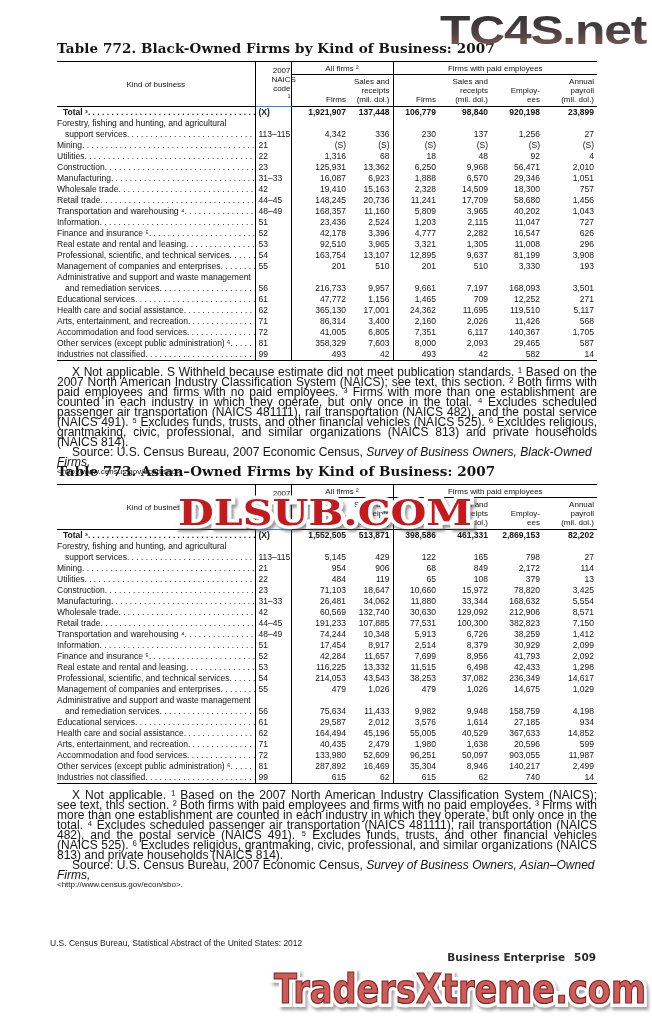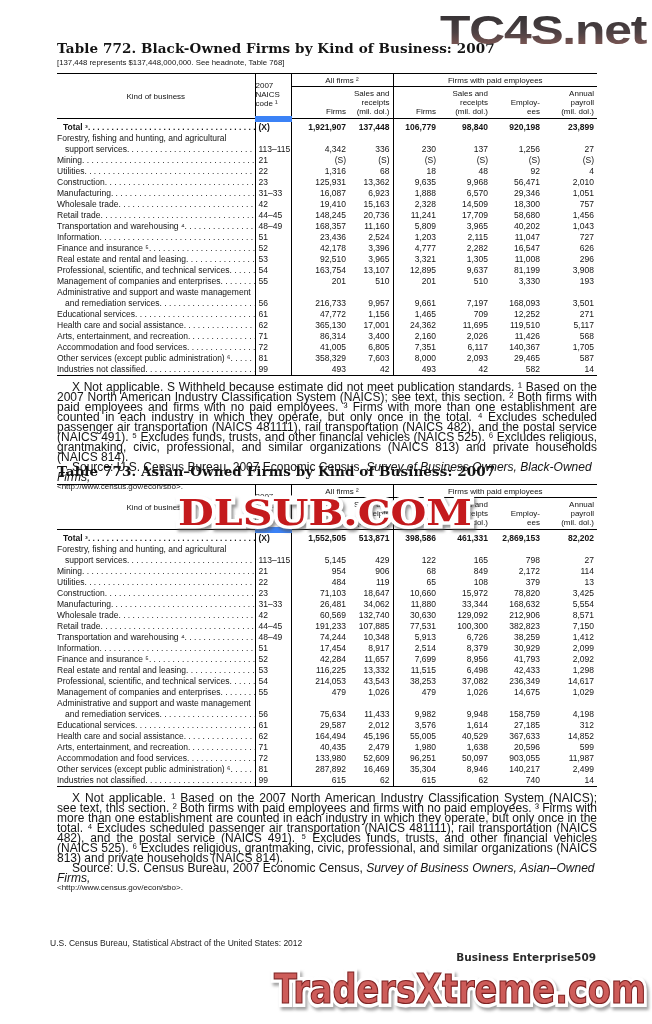--- a/index.html
+++ b/index.html
@@ -11,22 +11,22 @@
   .t-title{font-family:"DejaVu Serif","Liberation Serif",serif;font-weight:bold;
            font-size:13.5px;line-height:16px;letter-spacing:.1px;margin:0;}
   .t-head{font-size:7.8px;line-height:10px;margin:2px 0 0 0;color:#141414;}
 
   table.census{table-layout:fixed;width:540px;border-collapse:collapse;margin-top:5px;
                border-top:1px solid #000;border-bottom:1px solid #000;}
   col.w-label{width:198px}col.w-naics{width:36px}col.w-f1{width:58px}col.w-s1{width:44px}
   col.w-f2{width:46px}col.w-s2{width:52px}col.w-emp{width:52px}col.w-pay{width:54px}
   .census th{font-weight:normal;font-size:8px;line-height:9px;padding:0;}
   th.kob{border-right:1px solid #000;border-bottom:1px solid #000;text-align:center;vertical-align:middle;}
-  th.naics{border-right:1px solid #000;border-bottom:6px solid #3b82f6;text-align:left;
-           vertical-align:middle;white-space:pre-line;}
+  th.naics{border-right:1px solid #000;border-bottom:1px solid #3b82f6;text-align:right;
+           vertical-align:middle;white-space:pre-line;padding-left:16px;}
   th.ghead{border-bottom:1px solid #000;text-align:center;padding:2px 0 1px 0;}
   th.ghead.g-all{border-right:1px solid #000;}
   th.sub{vertical-align:bottom;text-align:right;padding:2px 3px 2px 0;white-space:pre-line;
          border-bottom:1px solid #000;}
   th.sub.s1{border-right:1px solid #000;}
   .census td{font-size:8.5px;line-height:11px;padding:0;vertical-align:bottom;white-space:nowrap;}
   td.c-label{overflow:hidden;}
   td.c-naics{padding-left:3px;border-left:1px solid #000;border-right:1px solid #000;}
   td.c-num{text-align:right;padding-right:3px;}
   td.c-s1{border-right:1px solid #000;}
@@ -38,21 +38,21 @@
   .lab .dots::before{content:" . . . . . . . . . . . . . . . . . . . . . . . . . . . . . . . . . . . . . . . . . . . . . . . . . . . . . . . . . . . .";}
   .lab.cont .lbl{padding-left:8px;}
 
   .fnote{font-size:12px;line-height:10px;text-align:justify;text-indent:15px;margin:6px 0 0 0;}
   .src{font-size:12px;line-height:10px;text-indent:15px;margin:0;}
   .src .ital{font-style:italic;}
   .src-url{font-size:8px;line-height:10px;}
 
   .pg-right{position:absolute;top:951px;right:56px;font-size:10.5px;font-weight:bold;color:#2b2b2b;
             font-family:"DejaVu Sans","Liberation Sans",sans-serif;}
-  .pg-right .num{}
+  .pg-right .num{margin-left:9px;}
   .credit{position:absolute;top:938px;left:50px;font-size:8.5px;color:#1c1c1c;}
 
   
   .wm{position:absolute;pointer-events:none;}
   .wm-tc4s{top:3px;right:0;}
   .tc4s-text{font-family:"Liberation Sans","DejaVu Sans",sans-serif;font-weight:bold;
              font-size:41px;letter-spacing:-1px;}
   .wm-dlsub{left:170px;top:489px;filter:drop-shadow(2px 3px 1.5px rgba(80,80,80,.6));}
   .dl-back{font-family:"DejaVu Serif","Liberation Serif",serif;font-weight:900;font-size:35px;
            fill:#ffffff;stroke:#ffffff;stroke-width:7;}
@@ -64,21 +64,20 @@
   .tr-front{font-family:"DejaVu Sans","Liberation Sans",sans-serif;font-weight:bold;font-size:40px;
             fill:#cd5c59;stroke:#7d2222;stroke-width:1.2;}
 </style>
 </head>
 <body>
 
 <div class="page">
 
   <div class="sec sec772">
     <h1 class="t-title">Table 772. Black-Owned Firms by Kind of Business: 2007</h1>
-    <p class="t-head">[137,448 represents $137,448,000,000. See headnote, Table 768]</p>
     <table class="census">
       <colgroup>
         <col class="w-label">
           <col class="w-naics">
           <col class="w-f1">
           <col class="w-s1">
         <col class="w-f2">
           <col class="w-s2">
           <col class="w-emp">
           <col class="w-pay">
@@ -175,21 +174,21 @@
           <tr>
             <td class="c-label">
               <div class="lab">
                 <span class="lbl">Construction</span>
                 <span class="dots"></span>
               </div>
             </td>
             <td class="c-naics">23</td>
             <td class="c-num">125,931</td>
             <td class="c-num c-s1">13,362</td>
-            <td class="c-num">9,635</td>
+            <td class="c-num">6,250</td>
             <td class="c-num">9,968</td>
             <td class="c-num">56,471</td>
             <td class="c-num">2,010</td>
           </tr>
           <tr>
             <td class="c-label">
               <div class="lab">
                 <span class="lbl">Manufacturing</span>
                 <span class="dots"></span>
               </div>
@@ -713,21 +712,21 @@
                 <span class="lbl">Educational services</span>
                 <span class="dots"></span>
               </div>
             </td>
             <td class="c-naics">61</td>
             <td class="c-num">29,587</td>
             <td class="c-num c-s1">2,012</td>
             <td class="c-num">3,576</td>
             <td class="c-num">1,614</td>
             <td class="c-num">27,185</td>
-            <td class="c-num">312</td>
+            <td class="c-num">934</td>
           </tr>
           <tr>
             <td class="c-label">
               <div class="lab">
                 <span class="lbl">Health care and social assistance</span>
                 <span class="dots"></span>
               </div>
             </td>
             <td class="c-naics">62</td>
             <td class="c-num">164,494</td>

